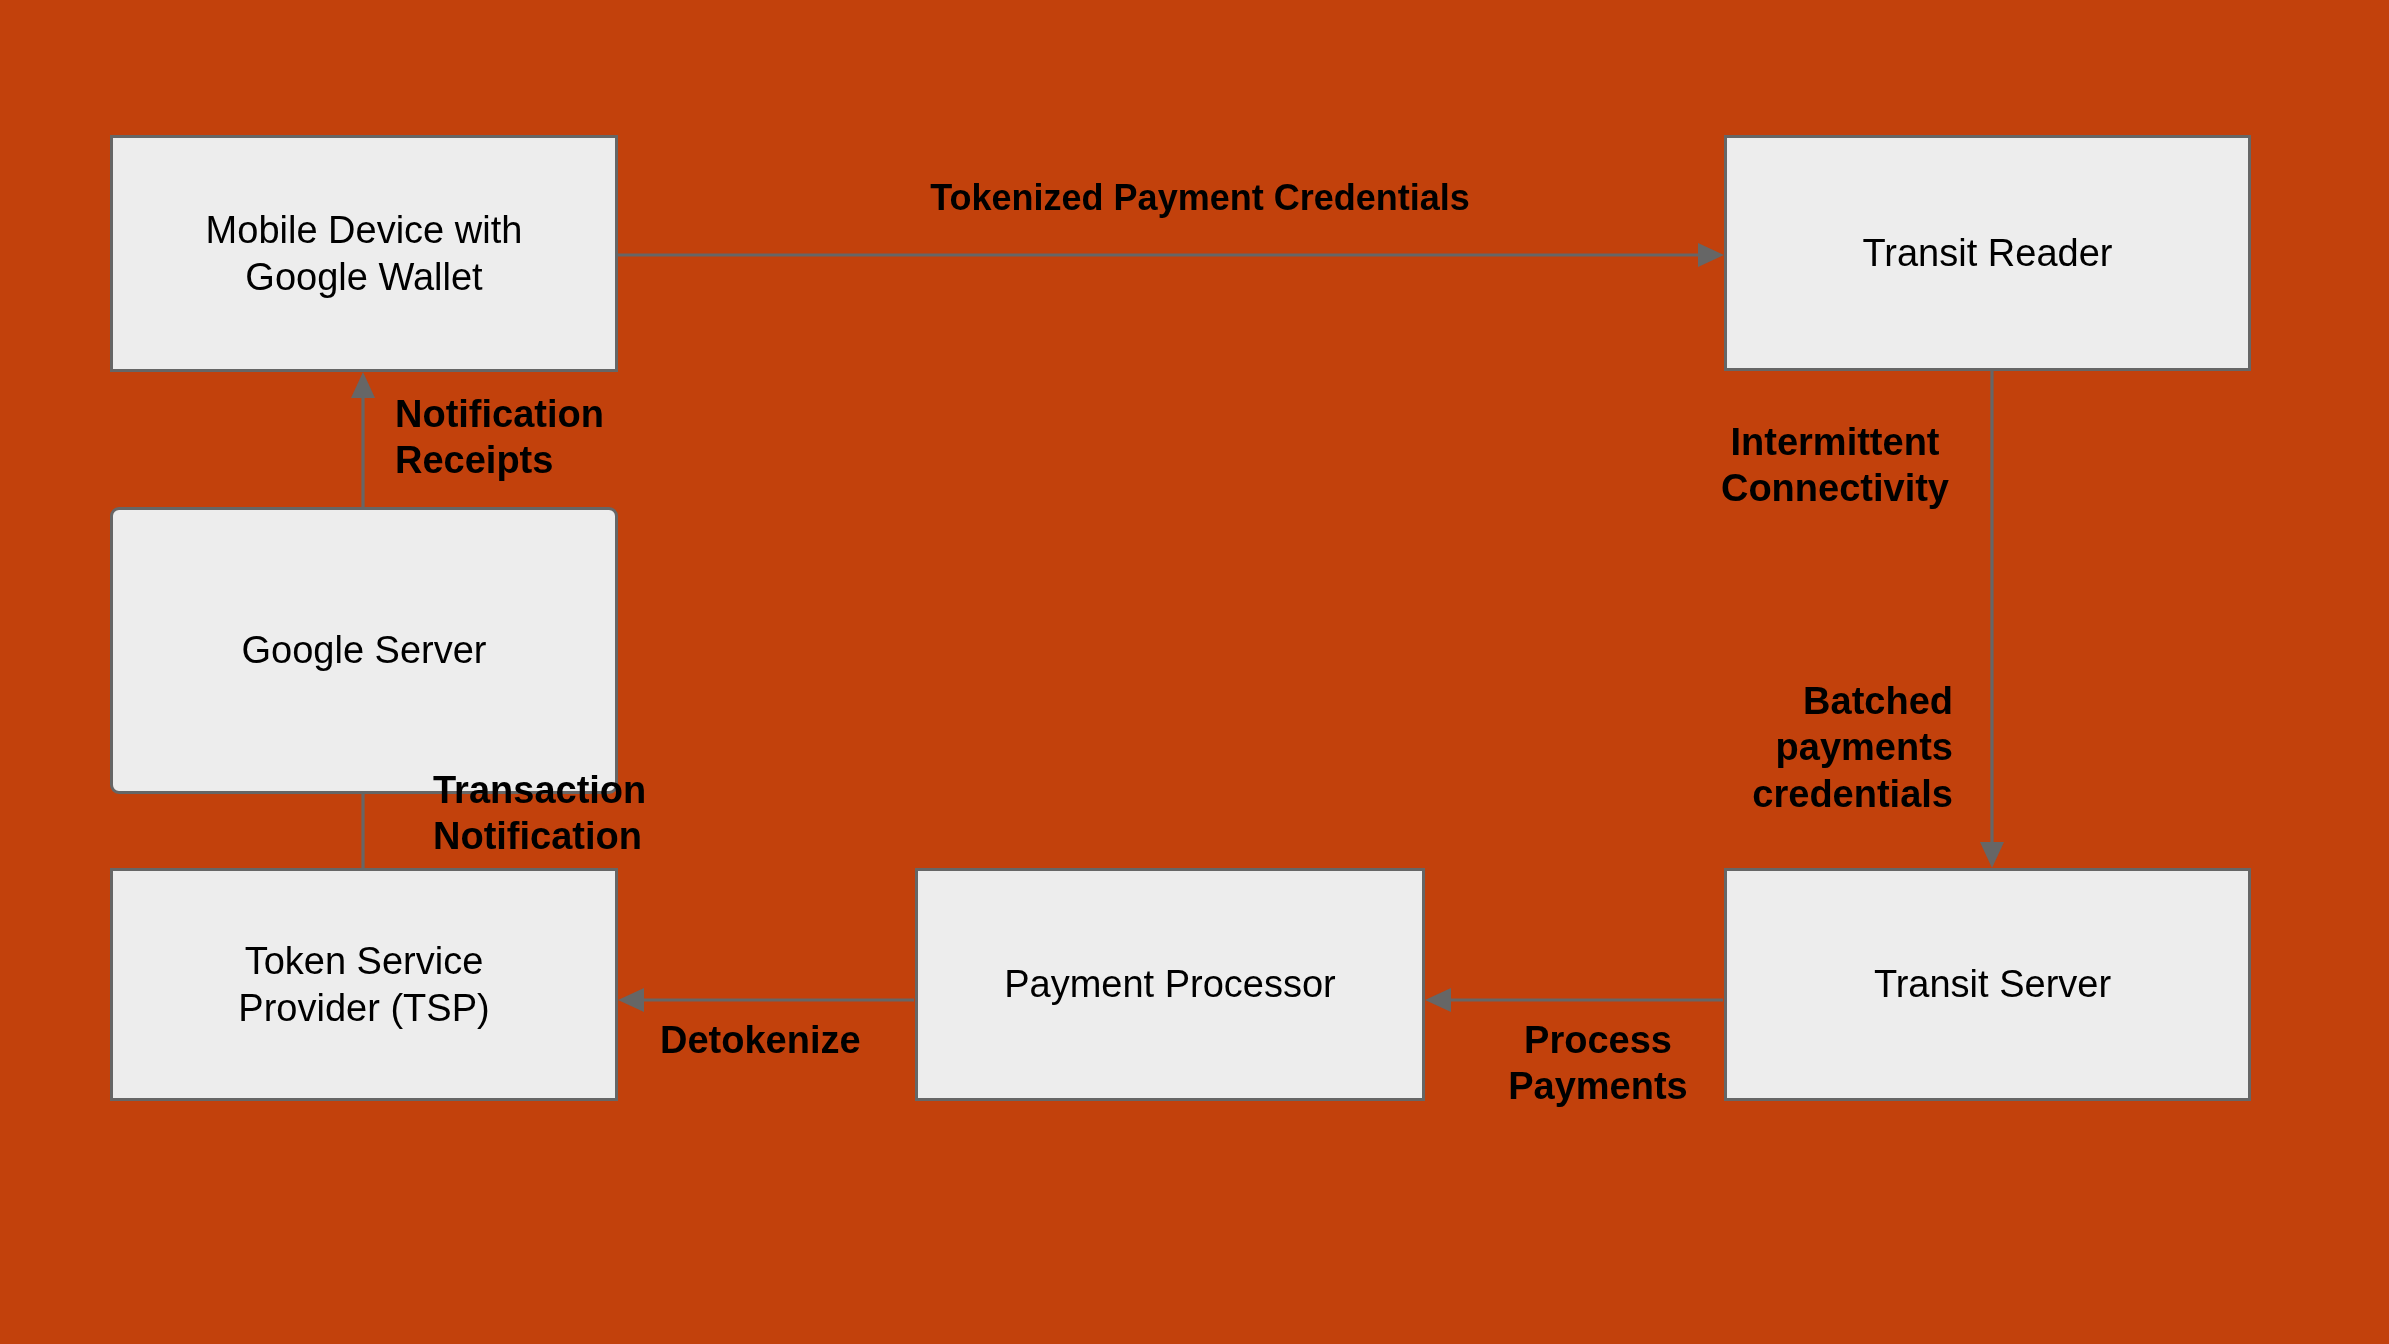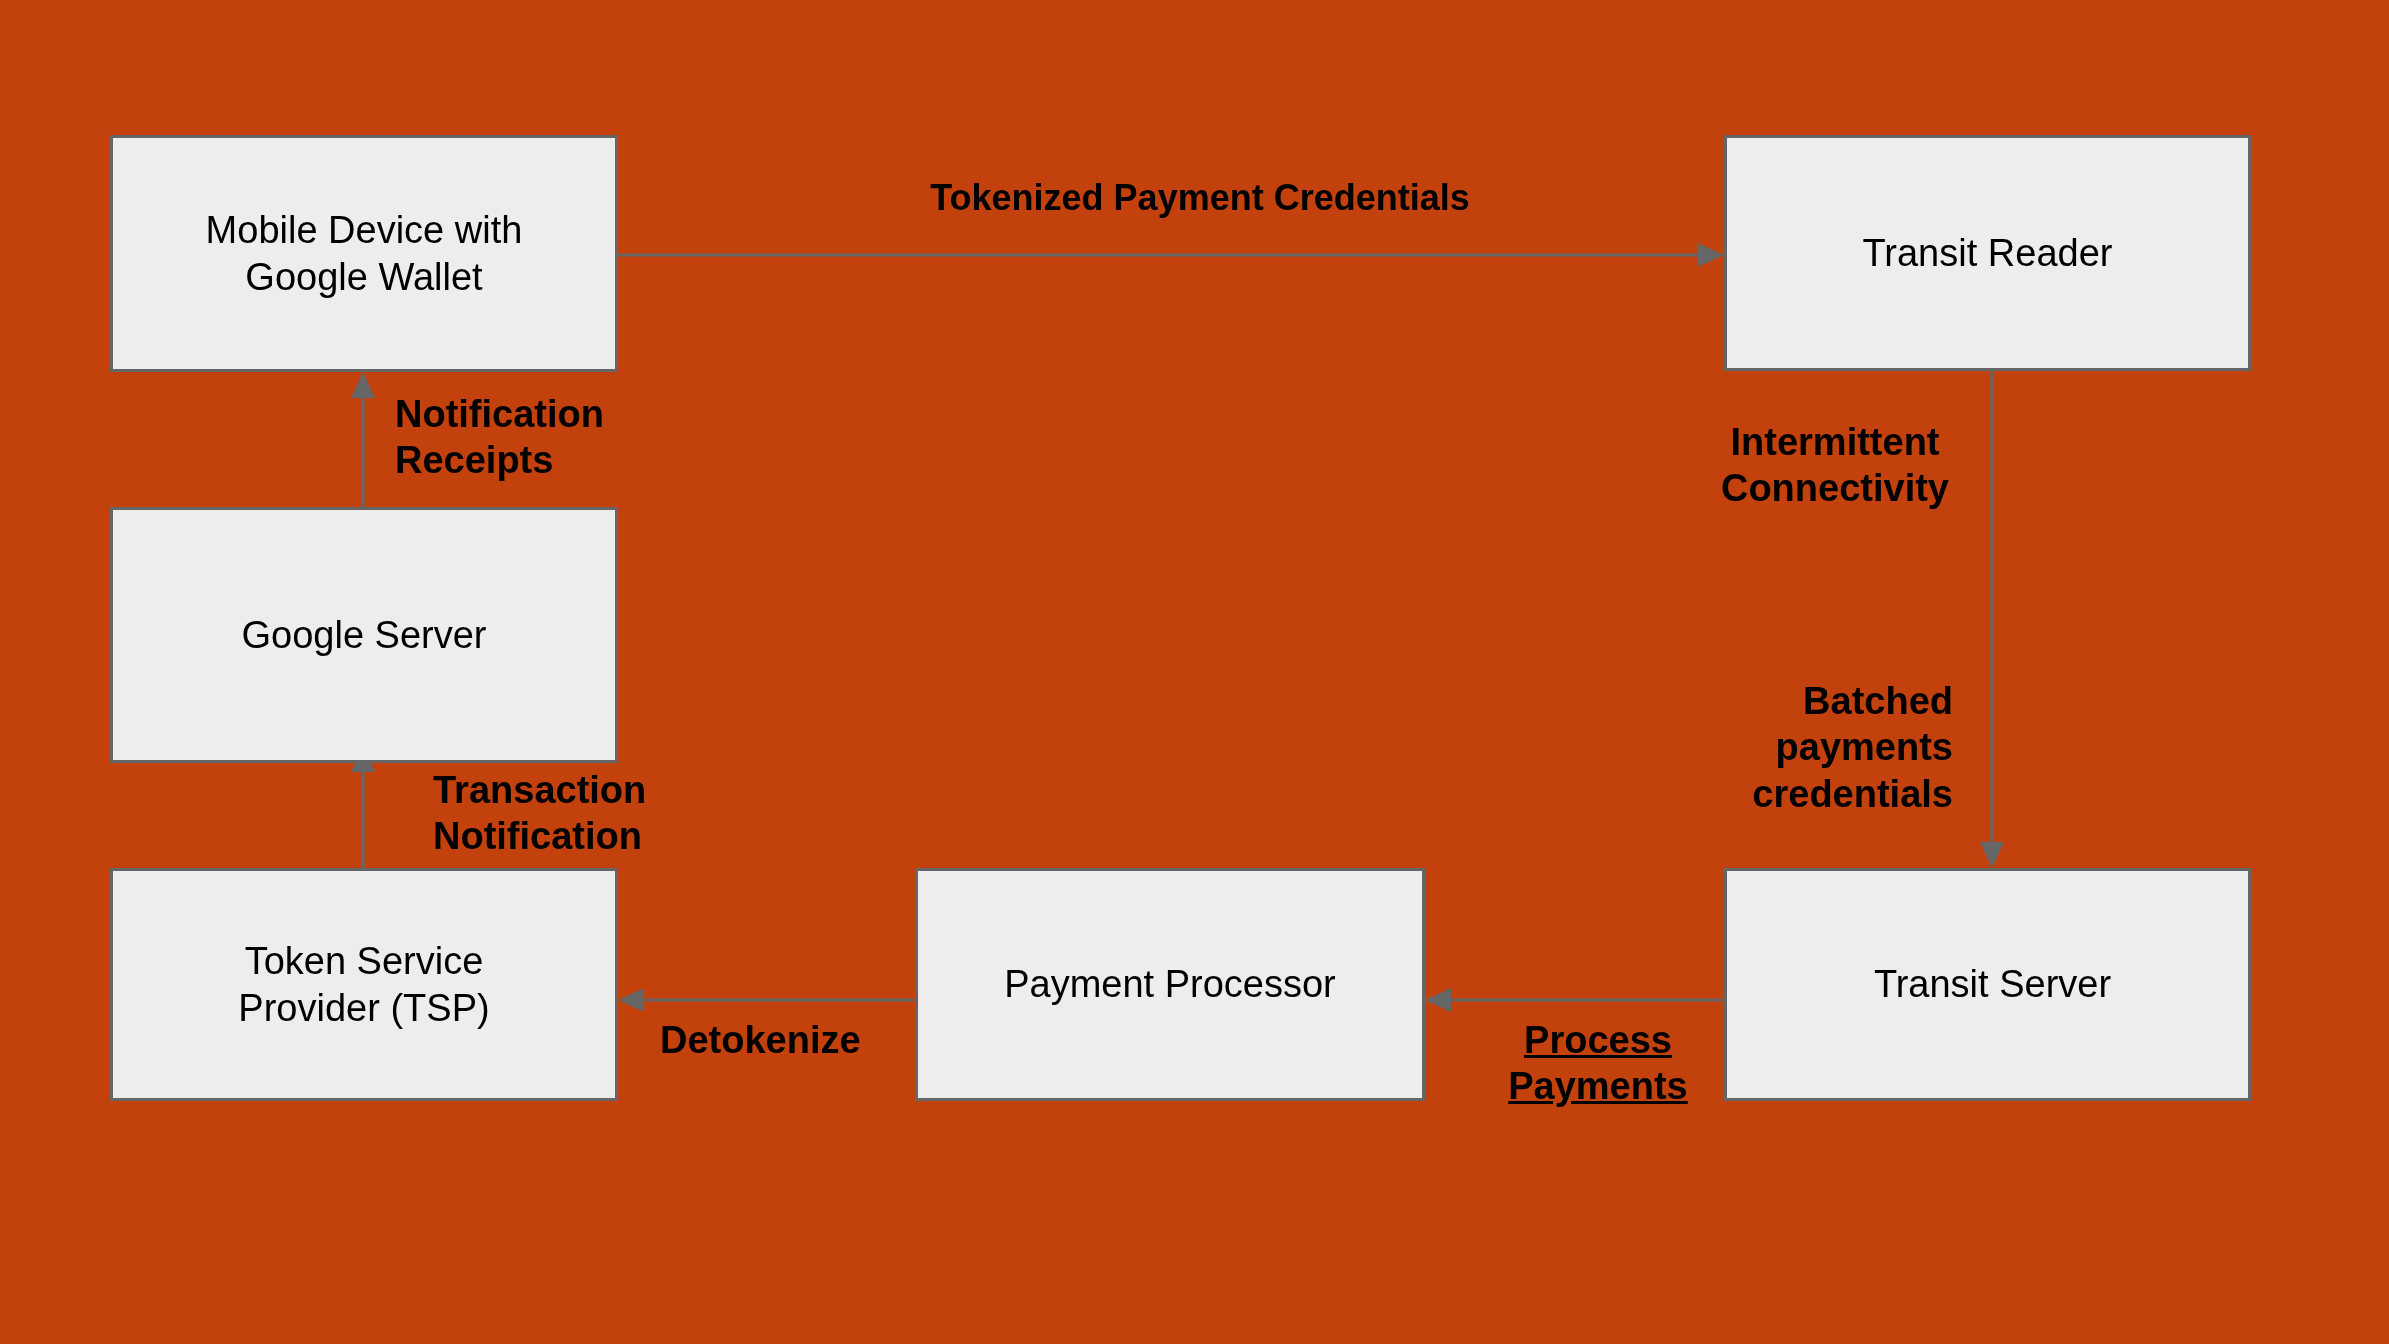--- a/index.html
+++ b/index.html
@@ -38,21 +38,21 @@
   }
   .node-label {
     white-space: pre-line;
     display: block;
     padding: 0 10px;
   }
 
   
   #node-mobile-device   { left: 110px; top: 135px;  width: 508px; height: 237px; }
   #node-transit-reader  { left: 1724px; top: 135px; width: 527px; height: 236px; }
-  #node-google-server   { left: 110px; top: 507px;  width: 508px; height: 256px; }
+  #node-google-server   { left: 110px; top: 507px;  width: 508px; height: 287px; border-radius: 9px; }
   #node-tsp             { left: 110px; top: 868px;  width: 508px; height: 233px; }
   #node-payment-proc    { left: 915px; top: 868px;  width: 510px; height: 233px; }
   #node-transit-server  { left: 1724px; top: 868px; width: 527px; height: 233px; padding-left: 10px; }
 
   
   #edges {
     position: absolute;
     left: 0; top: 0;
     width: 2389px;
     height: 1344px;
@@ -80,21 +80,21 @@
     z-index: 3;
   }
   .el-center { text-align: center; }
   .el-left   { text-align: left; }
 
   
   #lbl-tokenized      { left: 840px;  top: 176px;  width: 720px; font-size: 36px; }
   #lbl-notif-receipts { left: 395px;  top: 391px;  width: 300px; }
   #lbl-txn-notif      { left: 395px;  top: 767px;  width: 300px; margin-left: 38px; }
   #lbl-detokenize     { left: 660px;  top: 1017px; width: 300px; }
-  #lbl-process-pay    { left: 1488px; top: 1017px; width: 220px; text-decoration: underline; }
+  #lbl-process-pay    { left: 1488px; top: 1017px; width: 220px; }
   #lbl-intermittent   { left: 1705px; top: 419px;  width: 260px; text-align: center; }
   #lbl-batched        { left: 1723px; top: 678px;  width: 230px; text-align: right; }
 </style>
 </head>
 <body>
 
 <div id="canvas">
 
   <svg id="edges" viewBox="0 0 2389 1344" width="2389" height="1344" xmlns="http://www.w3.org/2000/svg">
 

